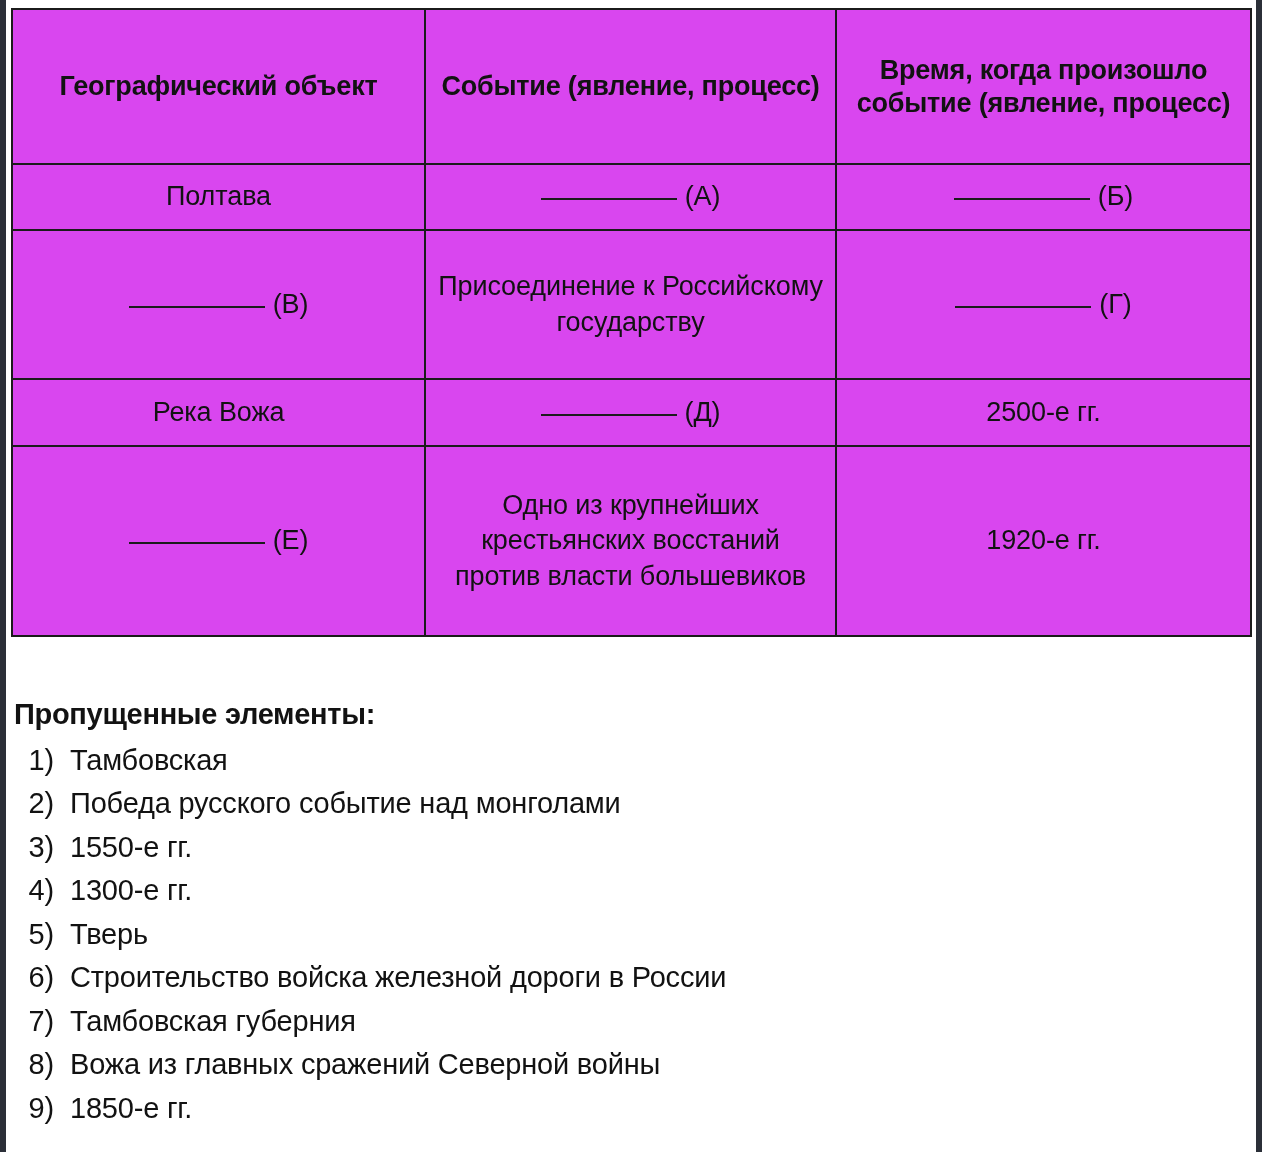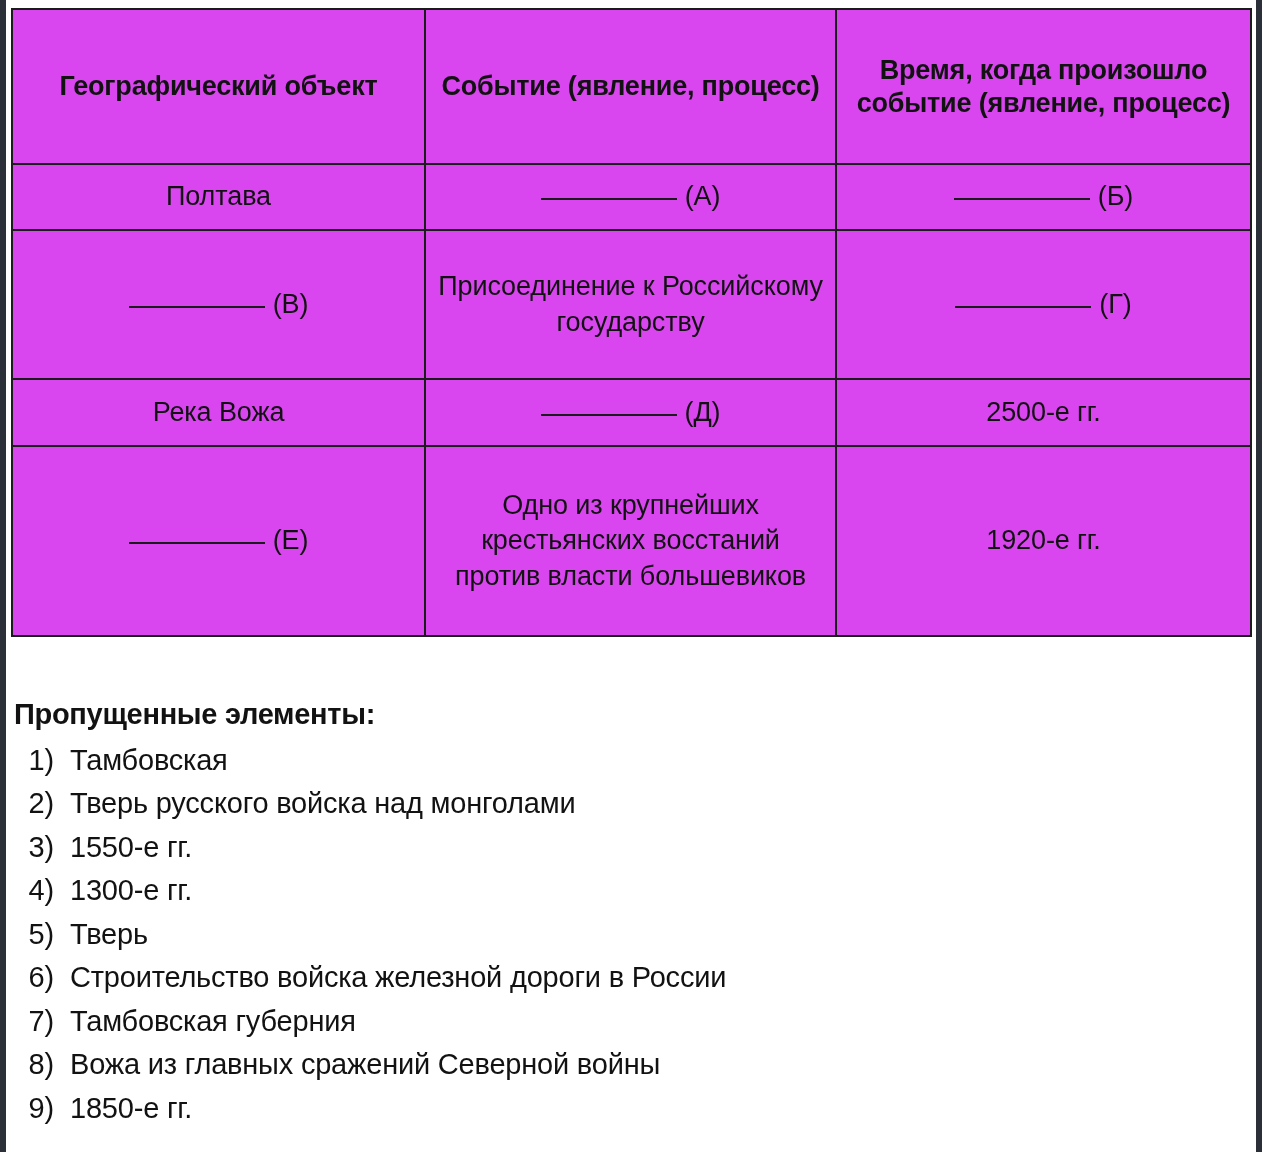--- a/index.html
+++ b/index.html
@@ -208,21 +208,21 @@
 
   <div class="missing">
     <div class="missing-title">Пропущенные элементы:</div>
     <ol class="missing-list">
       <li>
         <span class="num">1)</span>
         <span class="txt">Тамбовская</span>
       </li>
       <li>
         <span class="num">2)</span>
-        <span class="txt">Тверь русского войска над монголами</span>
+        <span class="txt">Победа русского событие над монголами</span>
       </li>
       <li>
         <span class="num">3)</span>
         <span class="txt">1550-е гг.</span>
       </li>
       <li>
         <span class="num">4)</span>
         <span class="txt">1300-е гг.</span>
       </li>
       <li>

